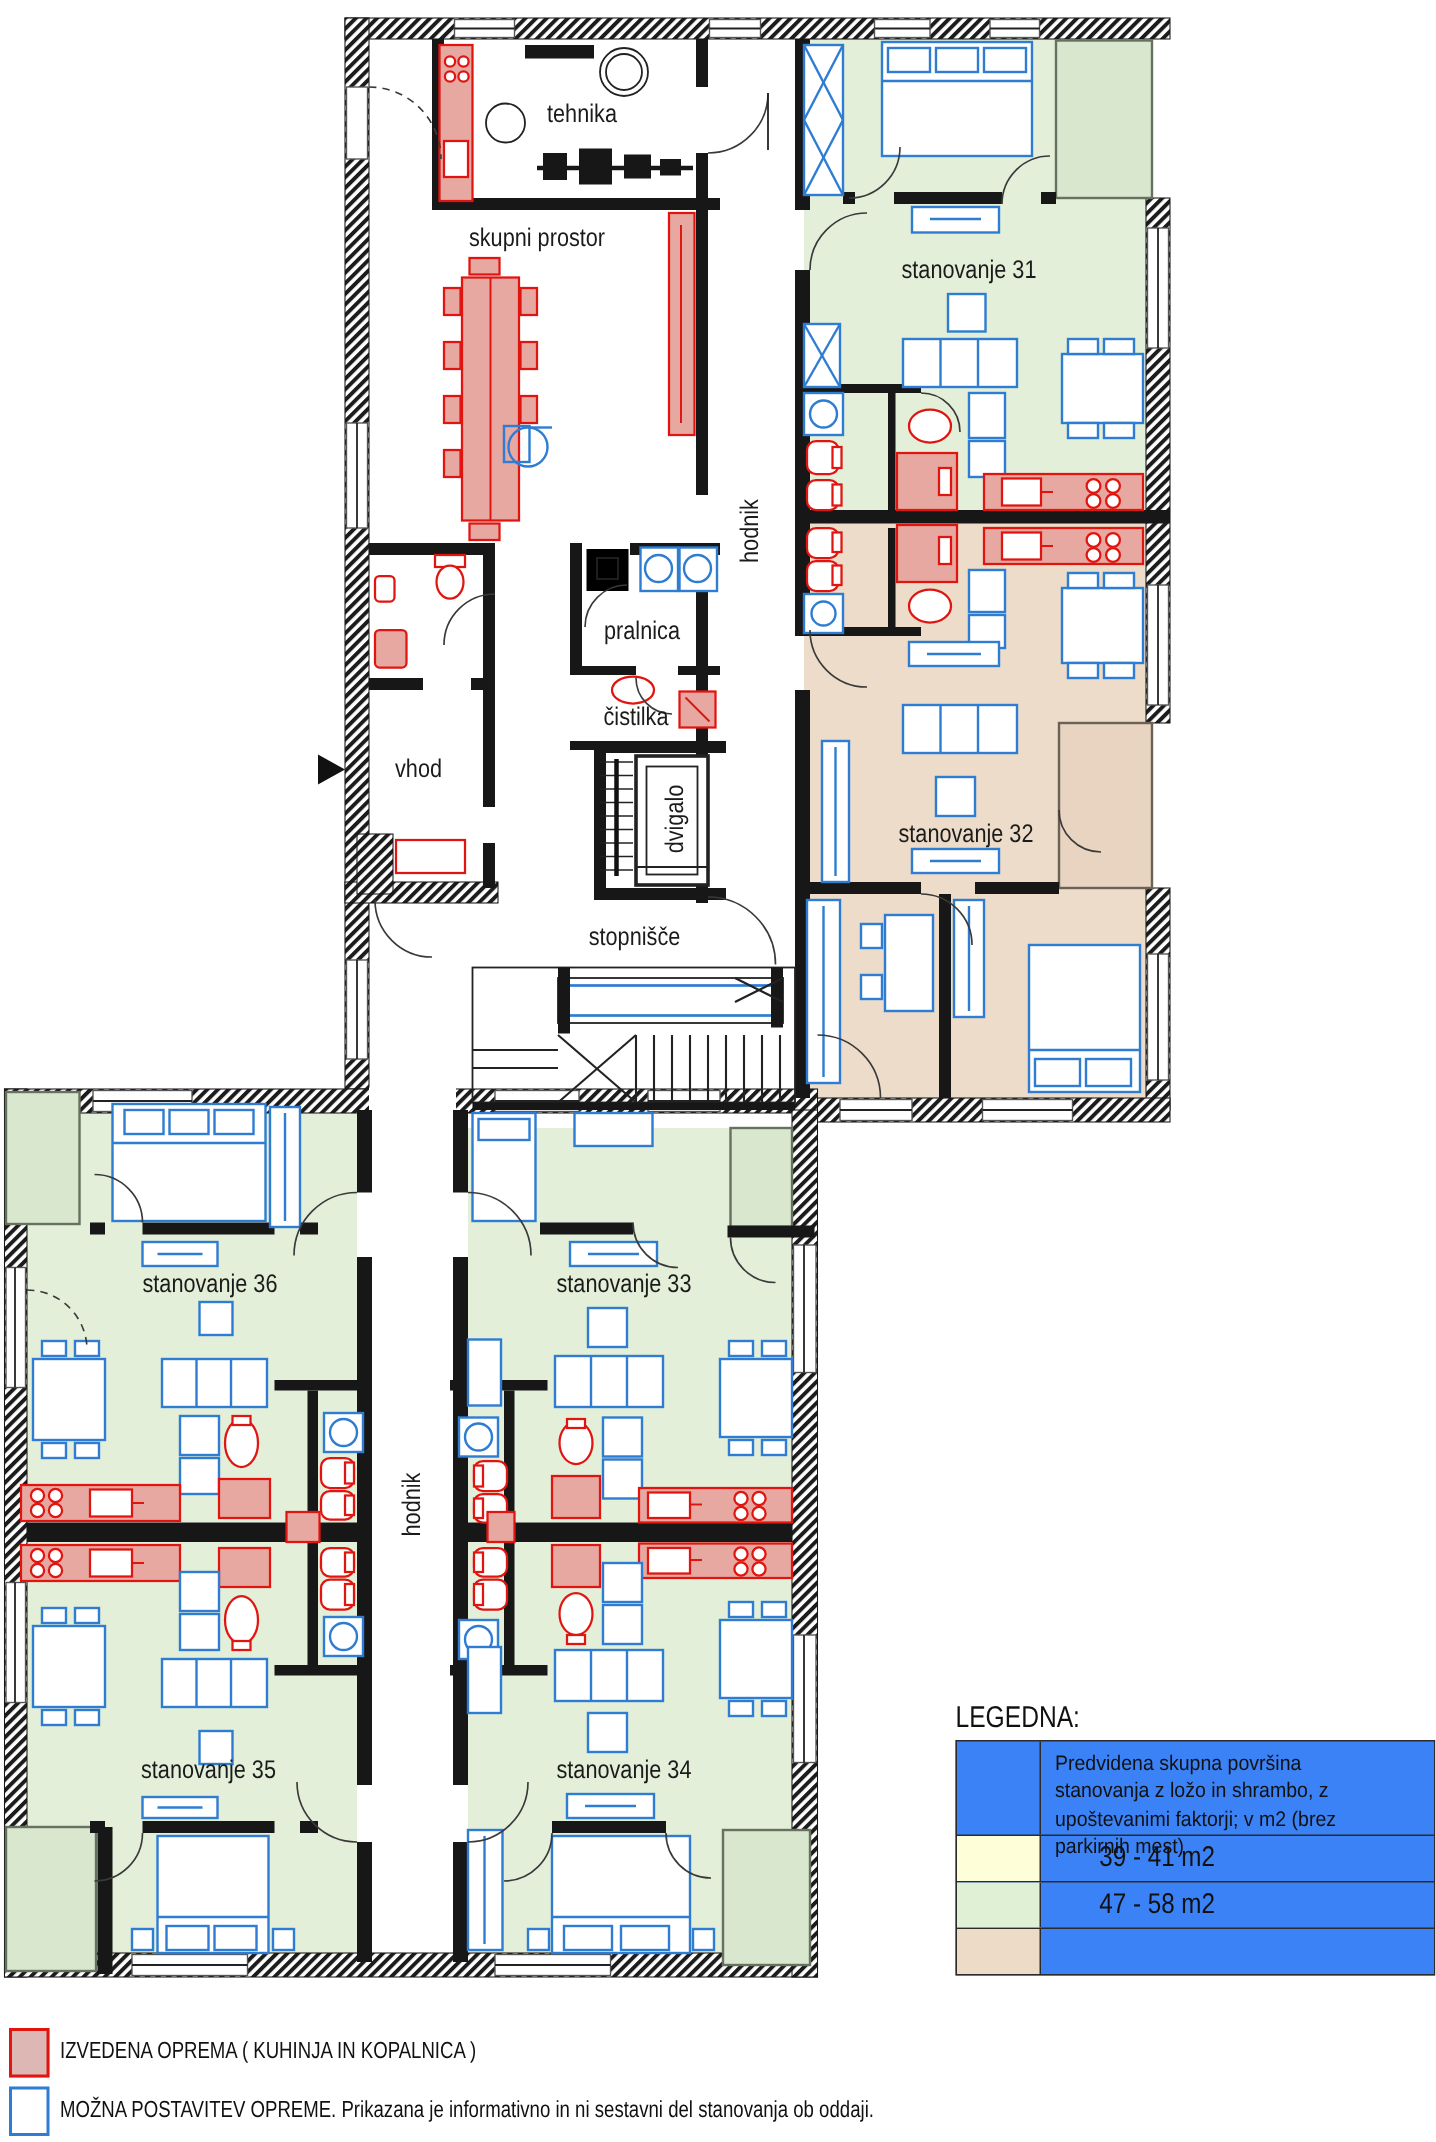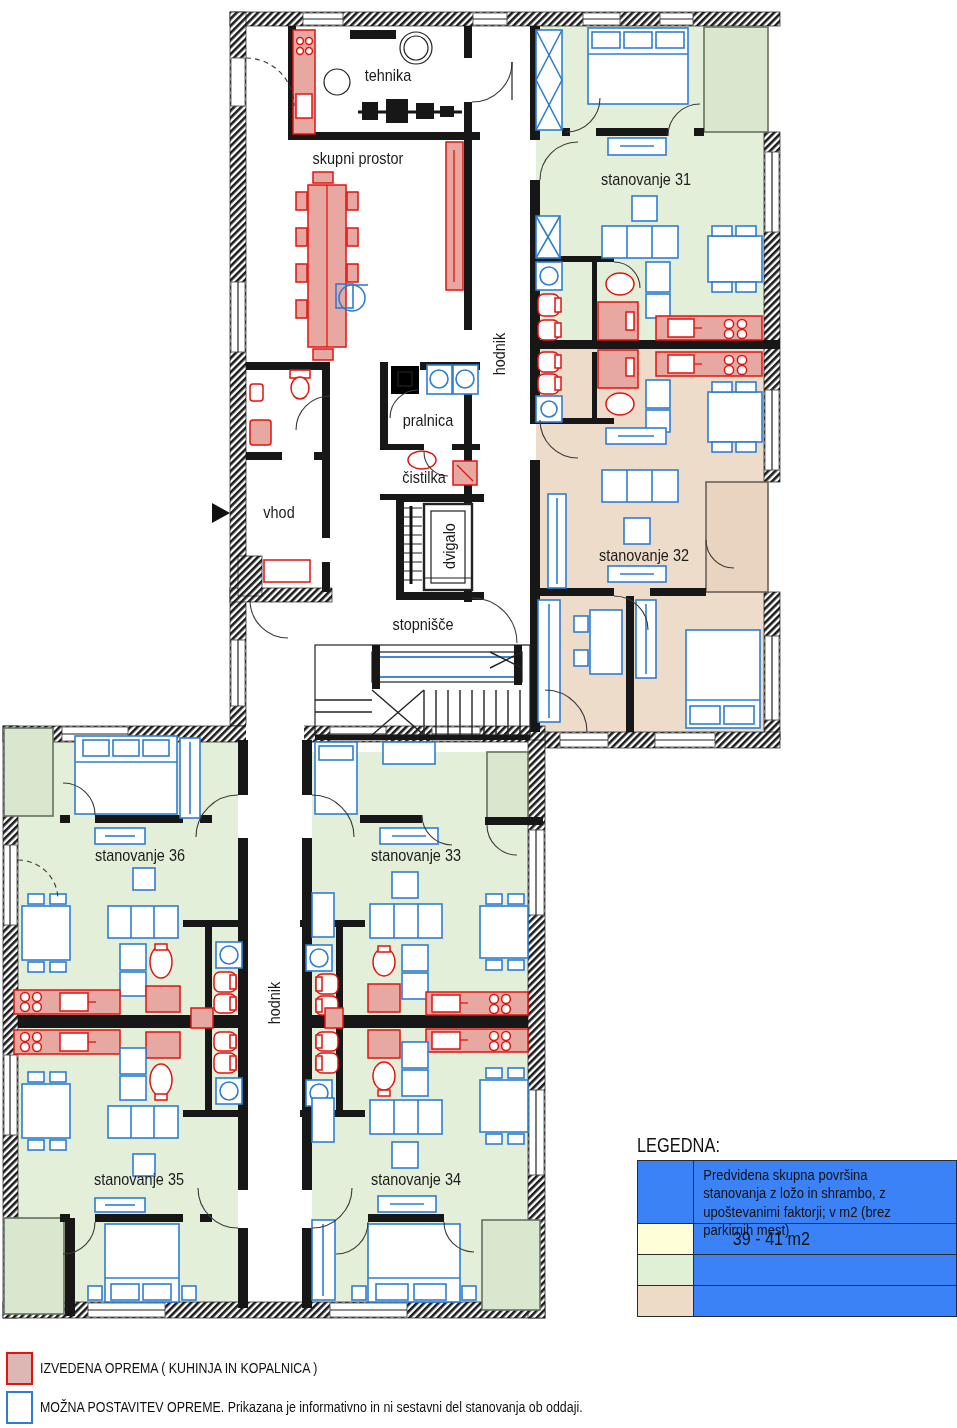--- a/index.html
+++ b/index.html
@@ -644,20 +644,23 @@
     <div class="legend-head-text">Predvidena skupna površina stanovanja z ložo in shrambo, z upoštevanimi faktorji; v m2 (brez parkirnih mest)</div>
   </div>
   <div class="legend-row" style="height:30px">
     <div class="legend-swatch" style="background-color: rgb(254, 255, 217);"></div>
     <div class="legend-cell">
           <span class="legend-val">39 - 41 m2</span>
         </div>
   </div>
   <div class="legend-row" style="height:30px">
     <div class="legend-swatch" style="background-color: rgb(223, 240, 212);"></div>
+    <div class="legend-cell">
+          <span class="legend-val">47 - 58 m2</span>
+        </div>
   </div>
   <div class="legend-row" style="height:30px">
     <div class="legend-swatch" style="background-color: rgb(238, 219, 199);"></div>
   </div>
 </div>
 
 <div class="key-swatch" style="left:6px;top:1352px;background:#ddb7b4;border:2.5px solid #e01510"></div>
 <div class="key-label" style="left:40px;top:1368px">IZVEDENA OPREMA ( KUHINJA IN KOPALNICA )</div>
 <div class="key-swatch" style="left:6px;top:1391px;background:#fff;border:2.5px solid #2e7dd2"></div>
 <div class="key-label" style="left:40px;top:1407px">MOŽNA POSTAVITEV OPREME. Prikazana je informativno in ni sestavni del stanovanja ob oddaji.</div>

